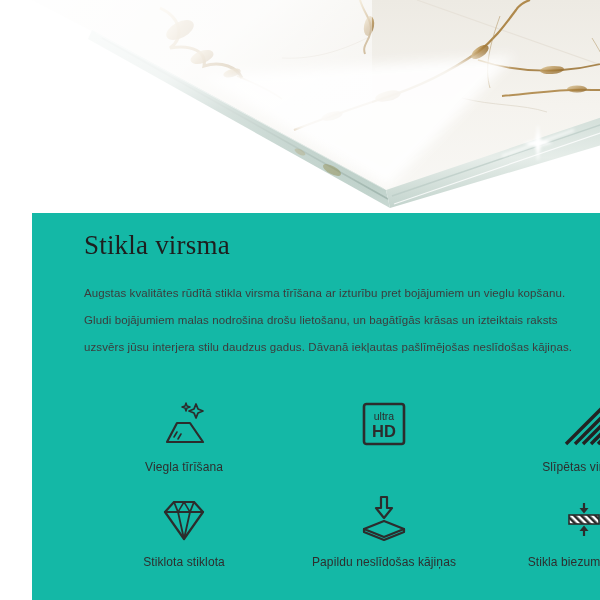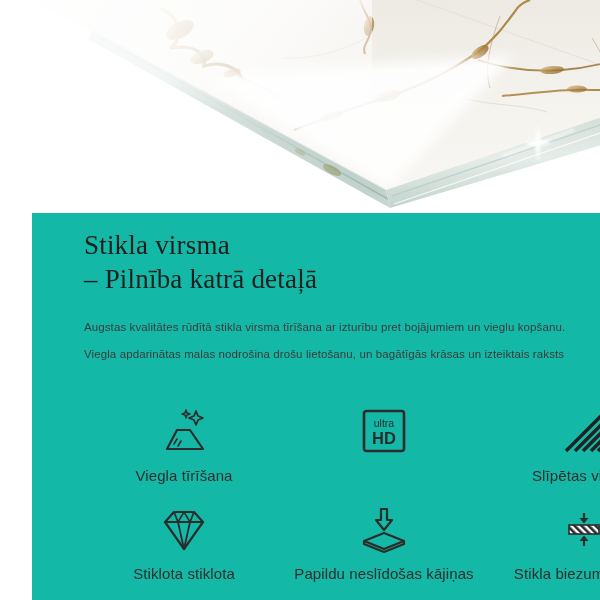--- a/index.html
+++ b/index.html
@@ -40,24 +40,24 @@
   .features{
     margin-top:40px;
     display:grid;
     grid-template-columns:repeat(3,200px);
     row-gap:22px;
   }
   .feature{
     display:flex;flex-direction:column;align-items:center;
     text-align:center;
   }
-  .feature .ic{height:46px;display:flex;justify-content:center;}
+  .feature .ic{height:46px;display:flex;align-items:flex-end;justify-content:center;}
   .feature .lbl{
     margin-top:13px;
-    font-size:15px;
+    font-size:12px;
     color:#2e2e2e;
     letter-spacing:.1px;
   }
   .icon-svg{stroke:#2c2c2c;fill:none;stroke-width:2.2;stroke-linejoin:round;stroke-linecap:round;}
 </style>
 </head>
 <body>
 
 <div class="page">
 
@@ -146,26 +146,26 @@
         <path d="M506,126 L506,160" stroke="#ffffff" stroke-width="1.6" opacity="0.8"></path>
         <path d="M506,128 L509,140 L521,143 L509,146 L506,158 L503,146 L491,143 L503,140 Z" fill="#ffffff"></path>
         <circle cx="506" cy="143" r="3.2" fill="#ffffff"></circle>
       </g>
     </svg>
   </div>
 
   <div class="content">
     <h1 class="title">
       <div>Stikla virsma</div>
-      <div>– Pilnība katrā detaļā</div>
     </h1>
 
     <div class="para">
       <div class="pline">Augstas kvalitātes rūdītā stikla virsma tīrīšana ar izturību pret bojājumiem un vieglu kopšanu.</div>
-      <div class="pline">Viegla apdarinātas malas nodrošina drošu lietošanu, un bagātīgās krāsas un izteiktais raksts</div>
+      <div class="pline">Gludi bojājumiem malas nodrošina drošu lietošanu, un bagātīgās krāsas un izteiktais raksts</div>
+      <div class="pline">uzsvērs jūsu interjera stilu daudzus gadus. Dāvanā iekļautas pašlīmējošas neslīdošas kājiņas.</div>
     </div>
 
     <div class="features">
 
       <div class="feature">
         <div class="ic">
           <svg class="icon-svg" width="48" height="46" viewBox="0 0 48 46">
             <path d="M7,41 L17,22 L30,22 L43,41 Z"></path>
             <path d="M14,36 l3,-5 M18,38 l3,-5" stroke-width="1.6"></path>
             <path d="M36,3 L38,8 L43,10 L38,12 L36,17 L34,12 L29,10 L34,8 Z" stroke-width="1.8"></path>

